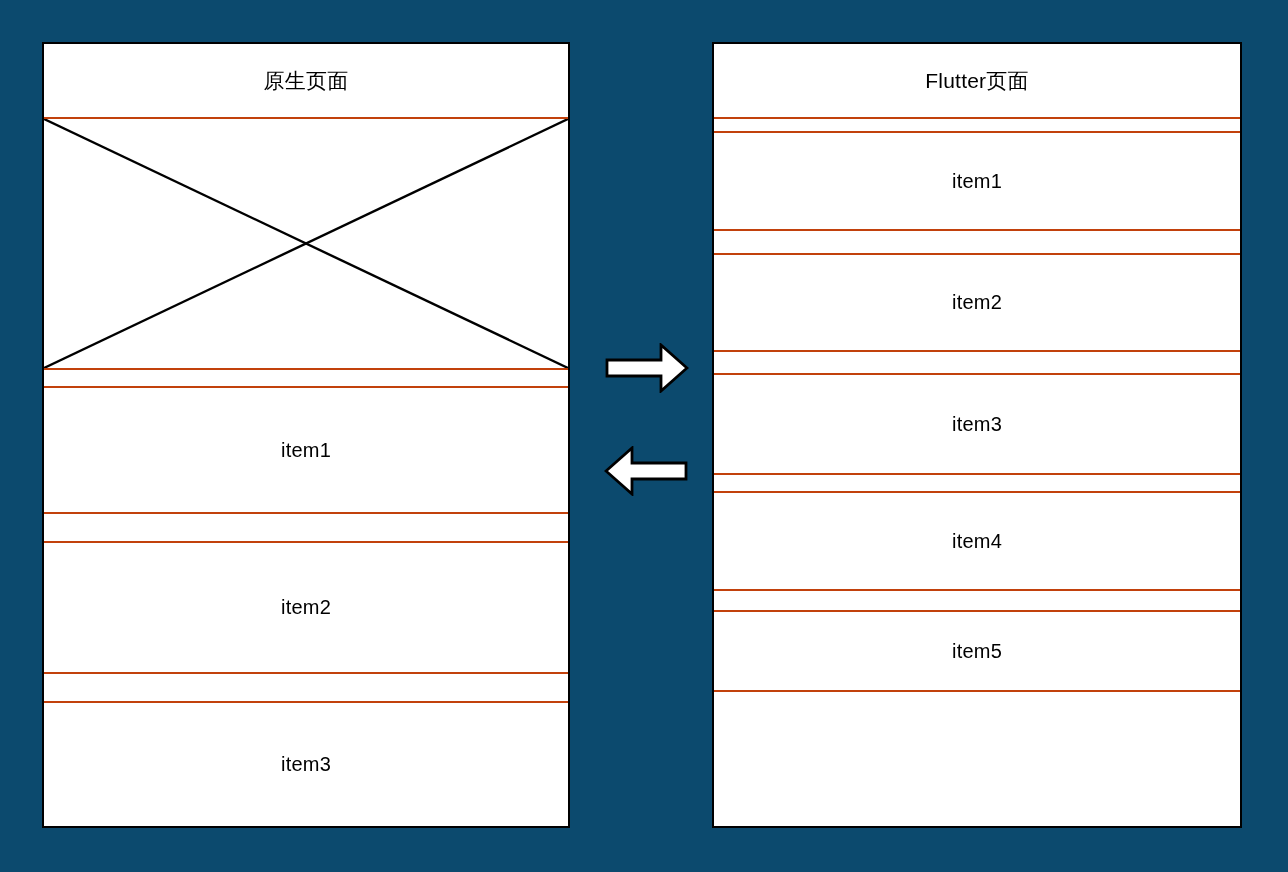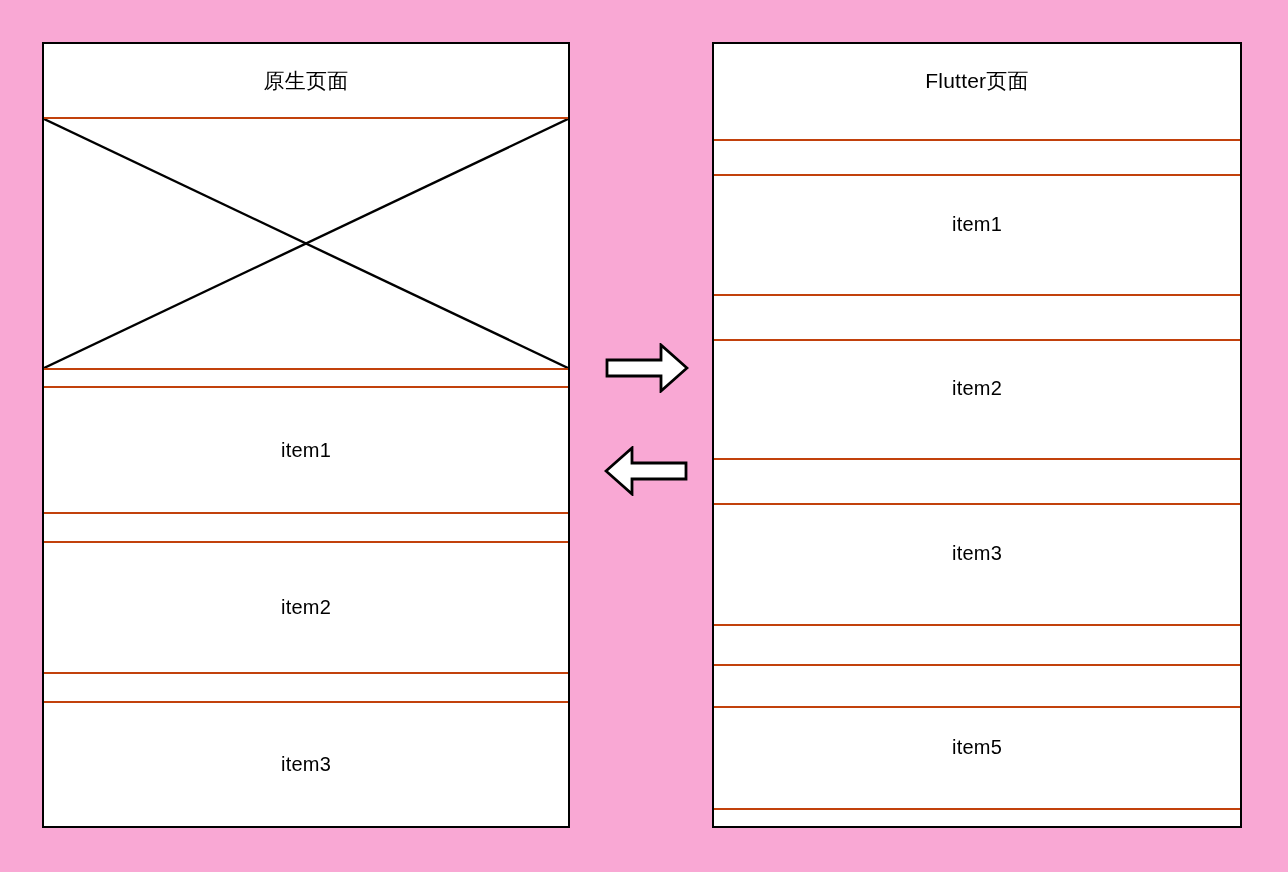--- a/index.html
+++ b/index.html
@@ -5,21 +5,21 @@
   html, body {
     margin: 0;
     padding: 0;
     background: #ffffff;
     font-family: "Liberation Sans", sans-serif;
   }
   .canvas {
     position: relative;
     width: 1288px;
     height: 872px;
-    background: #f9a8d4;
+    background: #0c4a6e;
     overflow: hidden;
   }
   .panel {
     position: absolute;
     box-sizing: border-box;
     border: 2px solid #000000;
     background: #ffffff;
     display: flex;
     flex-direction: column;
   }
@@ -75,27 +75,28 @@
     <svg width="84" height="50" viewBox="0 0 84 50">
       <polygon points="2,17 56,17 56,2 82,25 56,48 56,33 2,33" fill="#ffffff" stroke="#000000" stroke-width="2.8" stroke-linejoin="miter"></polygon>
     </svg>
   </div>
   <div class="arrow" style="left:604px; top:446px;">
     <svg width="84" height="50" viewBox="0 0 84 50">
       <polygon points="82,17 28,17 28,2 2,25 28,48 28,33 82,33" fill="#ffffff" stroke="#000000" stroke-width="2.8" stroke-linejoin="miter"></polygon>
     </svg>
   </div>
 
-  <div class="panel" style="left:712px; top:42px; width:530px; height:786px;justify-content:space-between;">
+  <div class="panel" style="left:712px; top:42px; width:530px; height:786px;">
     <div class="row header" style="height:73px">Flutter页面</div>
     <div class="row spacer" style="height:14px"></div>
     <div class="row item" style="height:98px">item1</div>
     <div class="row spacer" style="height:24px"></div>
     <div class="row item" style="height:97px">item2</div>
     <div class="row spacer" style="height:23px"></div>
     <div class="row item" style="height:100px">item3</div>
     <div class="row spacer" style="height:18px"></div>
+    <div class="row item" style="height:98px">item4</div>
     <div class="row spacer" style="height:21px"></div>
     <div class="row item" style="height:80px">item5</div>
     <div class="row spacer" style="height:18px"></div>
   </div>
 
 </div>
 
 </body></html>

